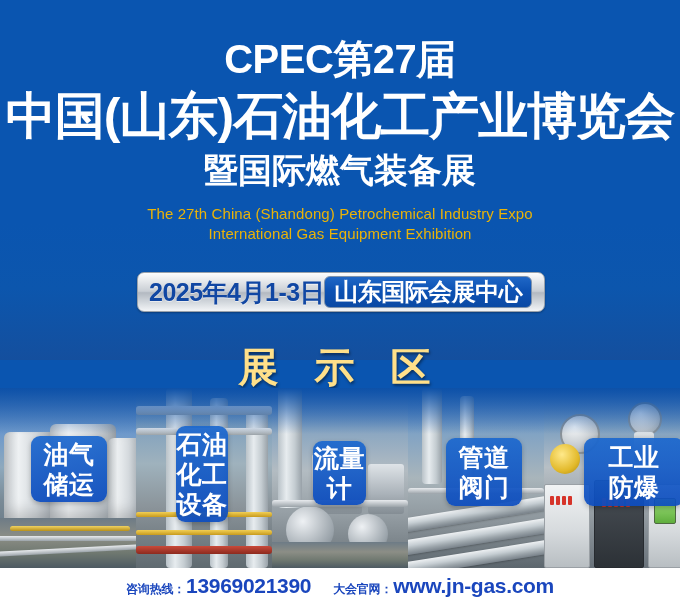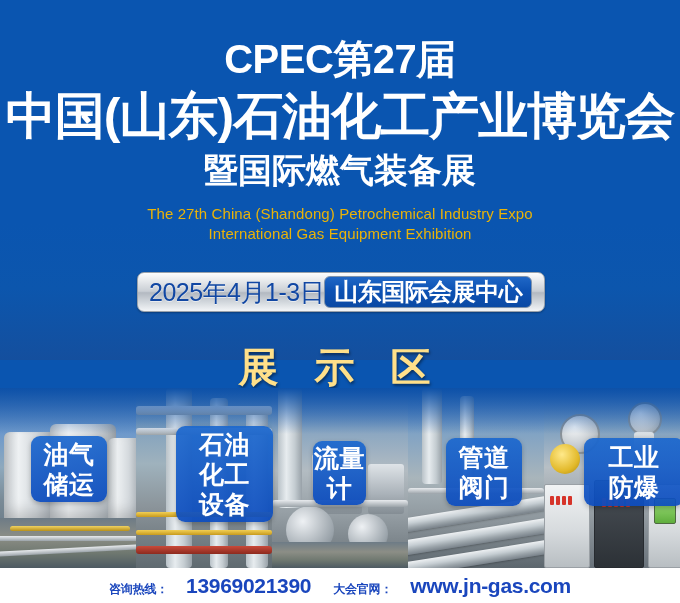--- a/index.html
+++ b/index.html
@@ -69,21 +69,21 @@
     background: linear-gradient(180deg,
         #fdfdfd 0%, #eceef0 16%, #c9ced4 48%, #b3b9c1 52%,
         #d4d9de 78%, #f3f5f7 100%);
     border: 1px solid #9aa2ab;
     box-shadow: 0 1px 2px rgba(0,0,0,0.28);
     display: flex; align-items: center;
     padding: 0 4px 0 11px;
   }
   .date-text {
     color: #1147a3;
-    font-weight: normal;
+    font-weight: bold;
     font-size: 25px;
     line-height: 30px;
     letter-spacing: -0.5px;
     white-space: nowrap;
     text-shadow: 0 1px 0 rgba(255,255,255,0.55);
   }
   .venue-box {
     height: 32px;
     border-radius: 6px;
     background: linear-gradient(180deg, #1f67c6 0%, #0d52b4 45%, #0a49a4 100%);
@@ -240,21 +240,21 @@
     letter-spacing: 0.5px;
     text-align: center;
     display: flex; flex-direction: column; align-items: center; justify-content: center;
     padding: 6px 7px;
     box-shadow: 0 2px 5px rgba(0,0,0,0.25);
     white-space: nowrap;
   }
   .cat .cl { display: block; }
 
   .cat1 { left: 31px;  top: 436px; width: 76px;  height: 66px; }
-  .cat2 { left: 176px; top: 426px; width: 97px;  height: 96px; }
+  .cat2 { left: 176px; top: 426px; width: 52px;  height: 96px; }
   .cat3 { left: 313px; top: 441px; width: 53px;  height: 64px; }
   .cat4 { left: 446px; top: 438px; width: 76px;  height: 68px; }
   .cat5 { left: 584px; top: 438px; width: 100px;  height: 68px; }
 
   
   .footer {
     position: absolute; left: 0; top: 568px; width: 680px; height: 35px;
     background: #ffffff;
     display: flex; align-items: center; justify-content: center;
     gap: 0px;
@@ -264,21 +264,21 @@
     color: #1a46bd;
     font-weight: bold;
     font-size: 12px;
     letter-spacing: -0.2px;
   }
   .f-value {
     color: #1a46bd;
     font-weight: bold;
     font-size: 21px;
     letter-spacing: -0.3px;
-    margin-left: 18px;
+    margin-left: 1px;
   }
   .f-gap { width: 22px; }
 </style>
 </head>
 <body>
 
 <div id="poster">
 
   <div class="top-field"></div>
 

